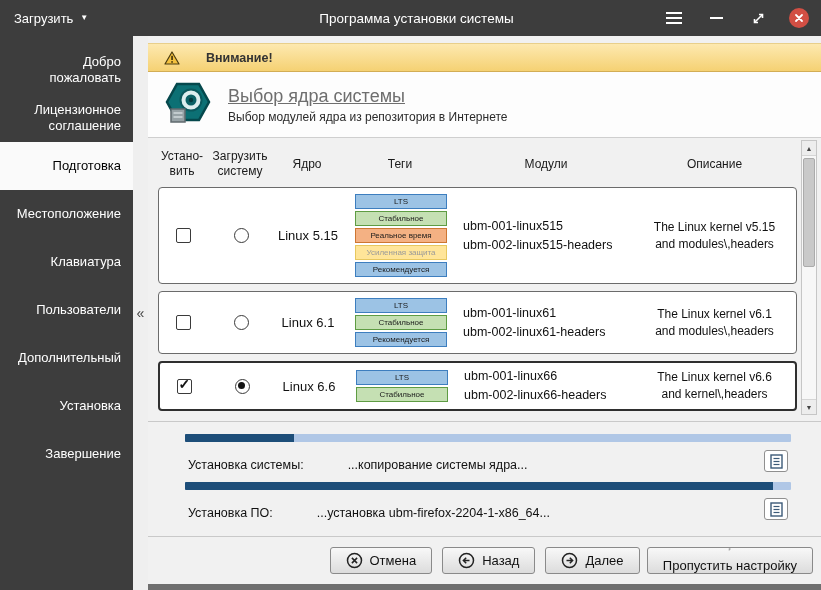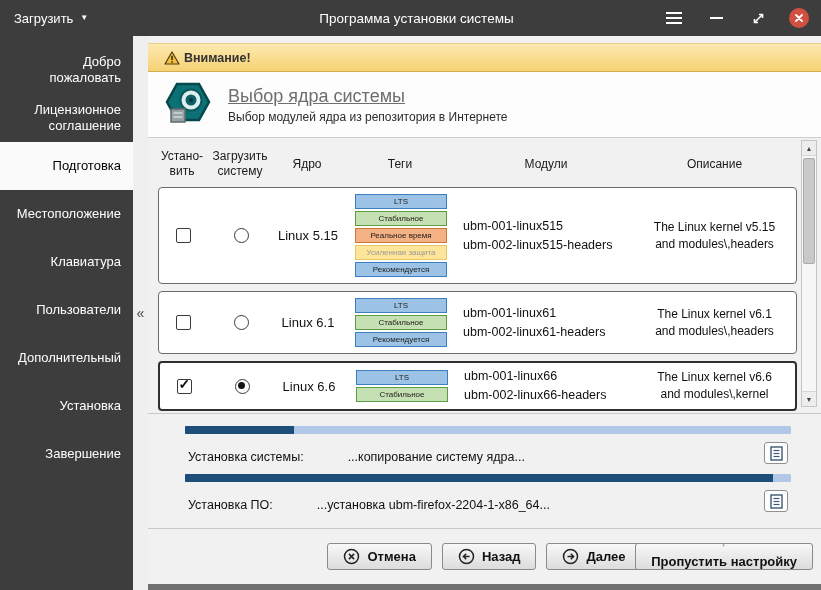--- a/index.html
+++ b/index.html
@@ -32,21 +32,21 @@
                text-align: right; padding: 0 12px; color: #fff; font-size: 13px;
                line-height: 16px; cursor: pointer; }
   .side-item.active { background: #fafafa; color: #000000; }
   .strip { width: 15px; flex: none; background: #efefef; display: flex;
            align-items: center; justify-content: center; color: #444;
            font-size: 14px; cursor: pointer; }
   .main { flex: 1; display: flex; flex-direction: column; background: #f1f1f1; min-width: 0; }
 
   
   .warning { flex: none; height: 29px; margin-top: 7px; display: flex; align-items: center;
-             gap: 4px; padding: 0 16px; background: linear-gradient(#fde9b0, #f5d173);
+             gap: 26px; padding: 0 16px; background: linear-gradient(#fde9b0, #f5d173);
              border-top: 1px solid #e8cf8b; border-bottom: 1px solid #d2ad55;
              font-weight: bold; font-size: 12.5px; color: #333; }
 
   
   .page-header { flex: none; height: 66px; background: #fdfdfd; display: flex;
                  align-items: center; gap: 14px; padding: 0 14px;
                  border-bottom: 1px solid #cfcfcf; }
   .ph-title { font-size: 18px; color: #6e6e6e; text-decoration: underline; }
   .ph-sub { font-size: 12px; color: #2b2b2b; margin-top: 3px; }
 
@@ -98,22 +98,22 @@
   .pbar { height: 8px; background: #b0c7e6; border-radius: 1px; overflow: hidden; }
   .pfill { height: 100%; background: #1d4e79; }
   .pline { display: flex; align-items: flex-end; margin: 8px 3px 10px; height: 22px; gap: 28px; }
   .plabel { font-size: 12.5px; color: #111; }
   .pstatus { font-size: 12.5px; color: #111; margin-left: 16px; }
   .log-btn { margin-left: auto; width: 24px; height: 22px; background: #fff;
              border: 1px solid #8f8f8f; border-radius: 3px; display: flex;
              align-items: center; justify-content: center; cursor: pointer; }
 
   
-  .footer { flex: none; height: 56px; border-top: 1px solid #c9c9c9; display: flex;
-            align-items: center; position: relative; padding: 0 8px; font-weight: bold; }
+  .footer { flex: none; height: 48px; border-top: 1px solid #c9c9c9; display: flex;
+            align-items: center; position: relative; padding: 0 8px; }
   .btn-group { margin: 0 auto; display: flex; gap: 10px; }
   .btn { display: flex; align-items: center; gap: 7px; height: 27px; padding: 0 15px;
          font-size: 13px; color: #111; background: linear-gradient(#f8f8f8, #dcdcdc);
          border: 1px solid #8a8a8a; border-radius: 3px; cursor: pointer; white-space: nowrap; }
   .skip-btn { position: absolute; right: 8px; flex-direction: column; }
   .bottom-strip { flex: none; height: 6px; background: #6f6f6f; }
 </style>
 </head>
 <body>
 
@@ -258,21 +258,21 @@
                 <span class="radio on"></span>
               </div>
             <div class="kernel-cell">Linux 6.6</div>
             <div class="tags-cell">
               <span class="tag" style="background: rgb(156, 195, 229); border-color: rgb(61, 126, 191); color: rgb(26, 26, 26);">LTS</span>
               <span class="tag" style="background: rgb(197, 224, 179); border-color: rgb(94, 156, 67); color: rgb(26, 26, 26);">Стабильное</span>
             </div>
             <div class="modules-cell">ubm-001-linux66
 ubm-002-linux66-headers</div>
             <div class="desc-cell">The Linux kernel v6.6
-and modules\,kernel</div>
+and kernel\,headers</div>
           </div>
 
         </div>
 
         <div class="vscroll">
           <div class="sb-btn up">
               <span>▲</span>
             </div>
           <div class="sb-track">
             <div class="sb-thumb"></div>
@@ -282,21 +282,21 @@
             </div>
         </div>
       </div>
 
       <div class="progress-sec">
         <div class="pbar" style="background: rgb(176, 199, 230);">
           <div class="pfill" style="background: rgb(29, 78, 121); width: 18%;"></div>
         </div>
         <div class="pline">
           <span class="plabel">Установка системы:</span>
-          <span class="pstatus">...копирование систему ядра...</span>
+          <span class="pstatus">...копирование системы ядра...</span>
           <span class="log-btn">
             <svg width="13" height="15" viewBox="0 0 13 15">
               <rect x="1" y="1" width="11" height="13" fill="#fff" stroke="#3c5a78" stroke-width="1.4"></rect>
               <line x1="3.5" y1="4.5" x2="9.5" y2="4.5" stroke="#3c5a78" stroke-width="1.2"></line>
               <line x1="3.5" y1="7.5" x2="9.5" y2="7.5" stroke="#3c5a78" stroke-width="1.2"></line>
               <line x1="3.5" y1="10.5" x2="9.5" y2="10.5" stroke="#3c5a78" stroke-width="1.2"></line>
             </svg>
           </span>
         </div>
         <div class="pbar" style="background: rgb(176, 199, 230);">

